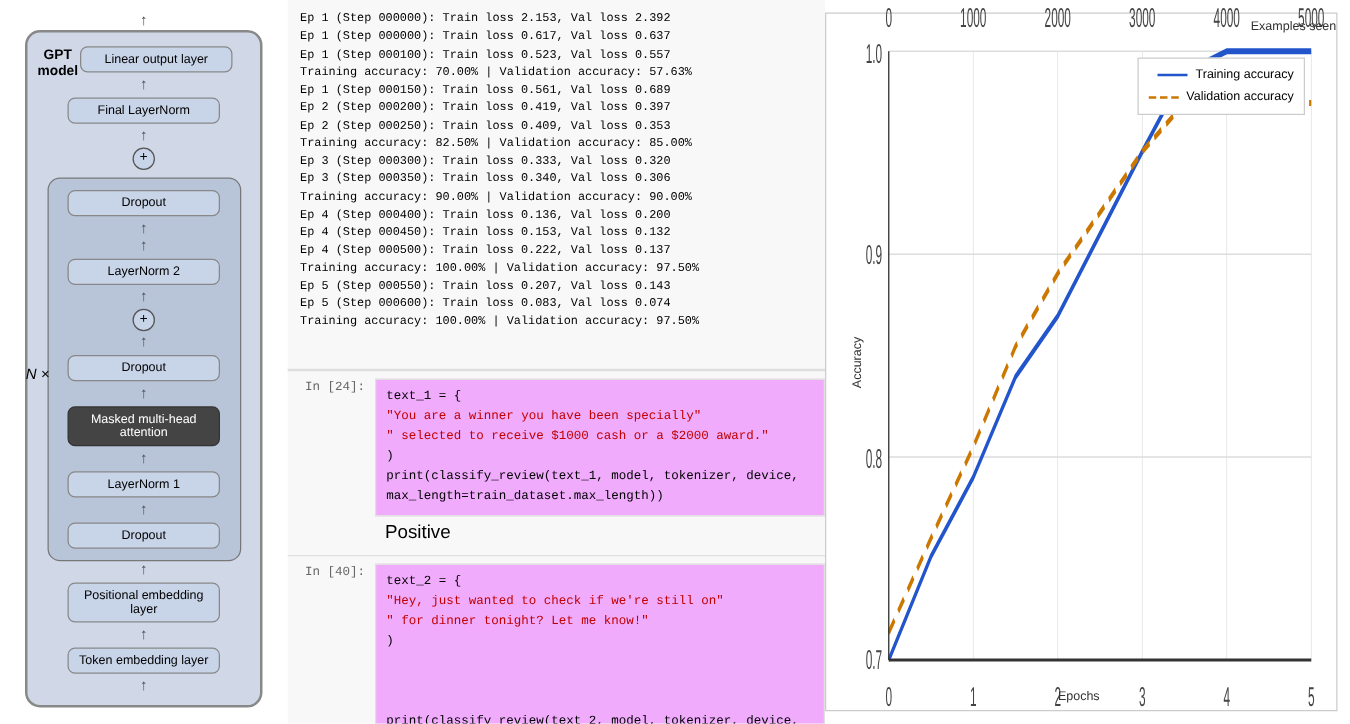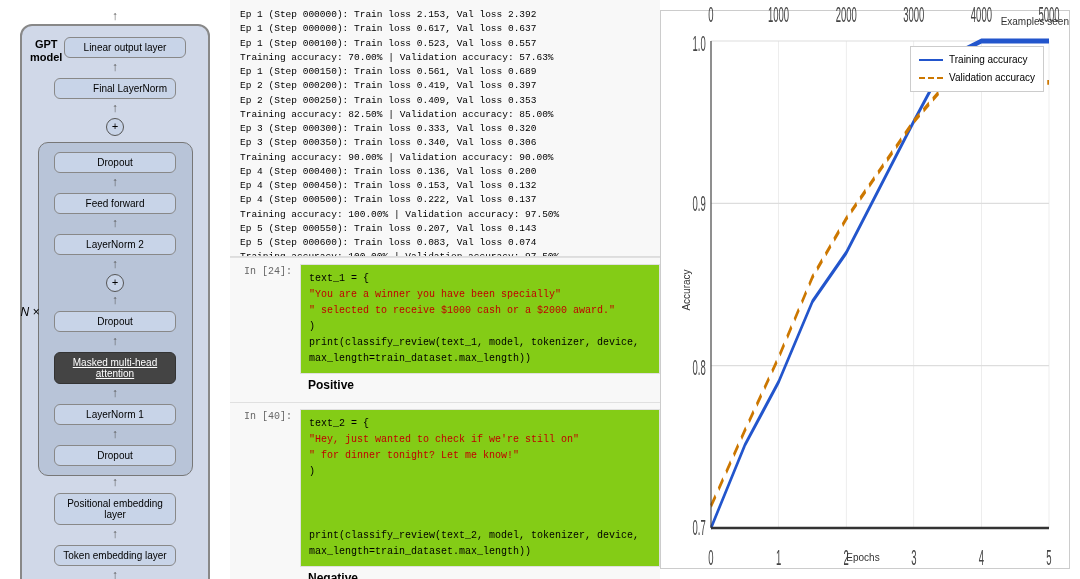--- a/index.html
+++ b/index.html
@@ -68,21 +68,20 @@
       text-align: center;
       font-family: sans-serif;
       font-size: 10px;
       width: 122px;
     }
 
     .layer-box.dark {
       background: #444;
       color: #fff;
       border-color: #333;
-      text-decoration: underline;
     }
 
     .arrow-down {
       font-size: 12px;
       color: #555;
       line-height: 1;
       margin: 1px 0;
     }
 
     .plus-circle {
@@ -117,21 +116,21 @@
       overflow: hidden;
     }
 
     .training-log {
       background: #f8f8f8;
       border-bottom: 1px solid #ddd;
       padding: 8px 10px;
       font-size: 9.5px;
       line-height: 1.5;
       flex-shrink: 0;
-      height: 257px;
+      height: 296px;
       overflow: hidden;
     }
 
     .code-cell {
       background: #f8f8f8;
       border-top: 1px solid #e0e0e0;
       padding: 6px 0;
     }
 
     .cell-row {
@@ -144,32 +143,31 @@
       flex-shrink: 0;
       text-align: right;
       padding-right: 8px;
       font-size: 10px;
       color: #666;
       padding-top: 2px;
     }
 
     .cell-content {
       flex: 1;
-      background: #84cc16;
+      background: #f0abfc;
       border: 1px solid #e0e0e0;
       padding: 6px 8px;
       font-size: 10px;
       line-height: 1.6;
     }
 
     .cell-output {
       padding: 4px 8px 4px 78px;
-      font-size: 12px;
-      font-family: sans-serif;
-      font-weight: bold;
+      font-size: 15px;
+      font-family: sans-serif;
     }
 
     
     .chart-section {
       flex: 1;
       padding: 10px 10px 10px 0;
       display: flex;
       flex-direction: column;
     }
 
@@ -222,20 +220,21 @@
       border: 1px solid #ccc;
       background: #fff;
       padding: 4px 8px;
       line-height: 1.8;
     }
 
     .legend-item {
       display: flex;
       align-items: center;
       gap: 6px;
+      justify-content: flex-end;
     }
 
     .legend-line-solid {
       width: 24px;
       height: 2px;
       background: #2255cc;
     }
 
     .legend-line-dashed {
       width: 24px;
@@ -254,30 +253,29 @@
 
 <div class="diagram-section">
 
   <div class="arrow-down">↑</div>
 
   <div class="gpt-outer-box">
     <div class="gpt-label">GPT<br>model</div>
 
     <div class="layer-box" style="background:#c8d4e8; margin-left:20px;">Linear output layer</div>
     <div class="arrow-down">↑</div>
-    <div class="layer-box" style="background:#c8d4e8;text-align:right;">Final LayerNorm</div>
+    <div class="layer-box" style="background:#c8d4e8;">Final LayerNorm</div>
     <div class="arrow-down">↑</div>
     <div class="plus-circle">+</div>
 
     <div class="gpt-inner-box" style="position:relative;">
       <div class="nx-label">N ×</div>
 
       <div class="layer-box">Dropout</div>
       <div class="arrow-down">↑</div>
-      <div class="layer-box">Feed forward</div>
       <div class="arrow-down">↑</div>
       <div class="layer-box">LayerNorm 2</div>
       <div class="arrow-down">↑</div>
       <div class="plus-circle">+</div>
       <div class="arrow-down">↑</div>
       <div class="layer-box">Dropout</div>
       <div class="arrow-down">↑</div>
       <div class="layer-box dark">Masked multi-head<br>attention</div>
       <div class="arrow-down">↑</div>
       <div class="layer-box">LayerNorm 1</div>

